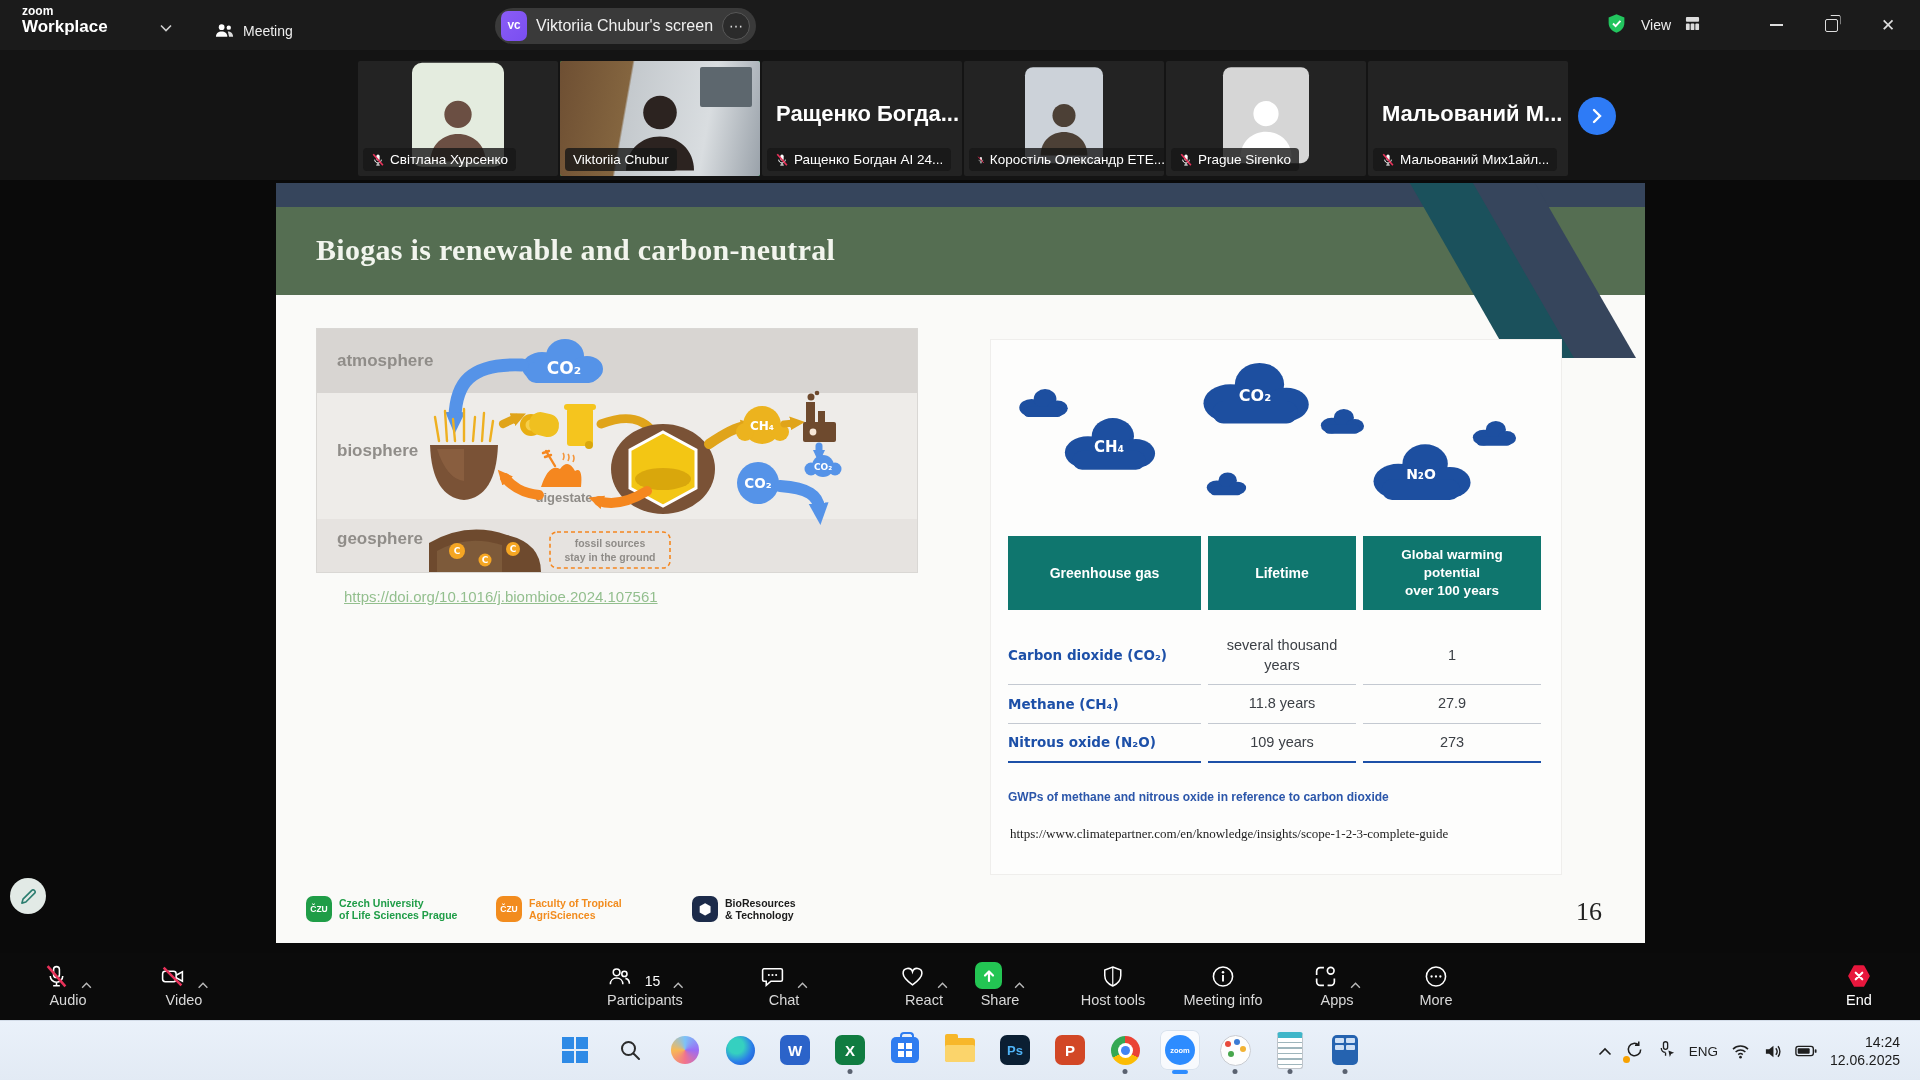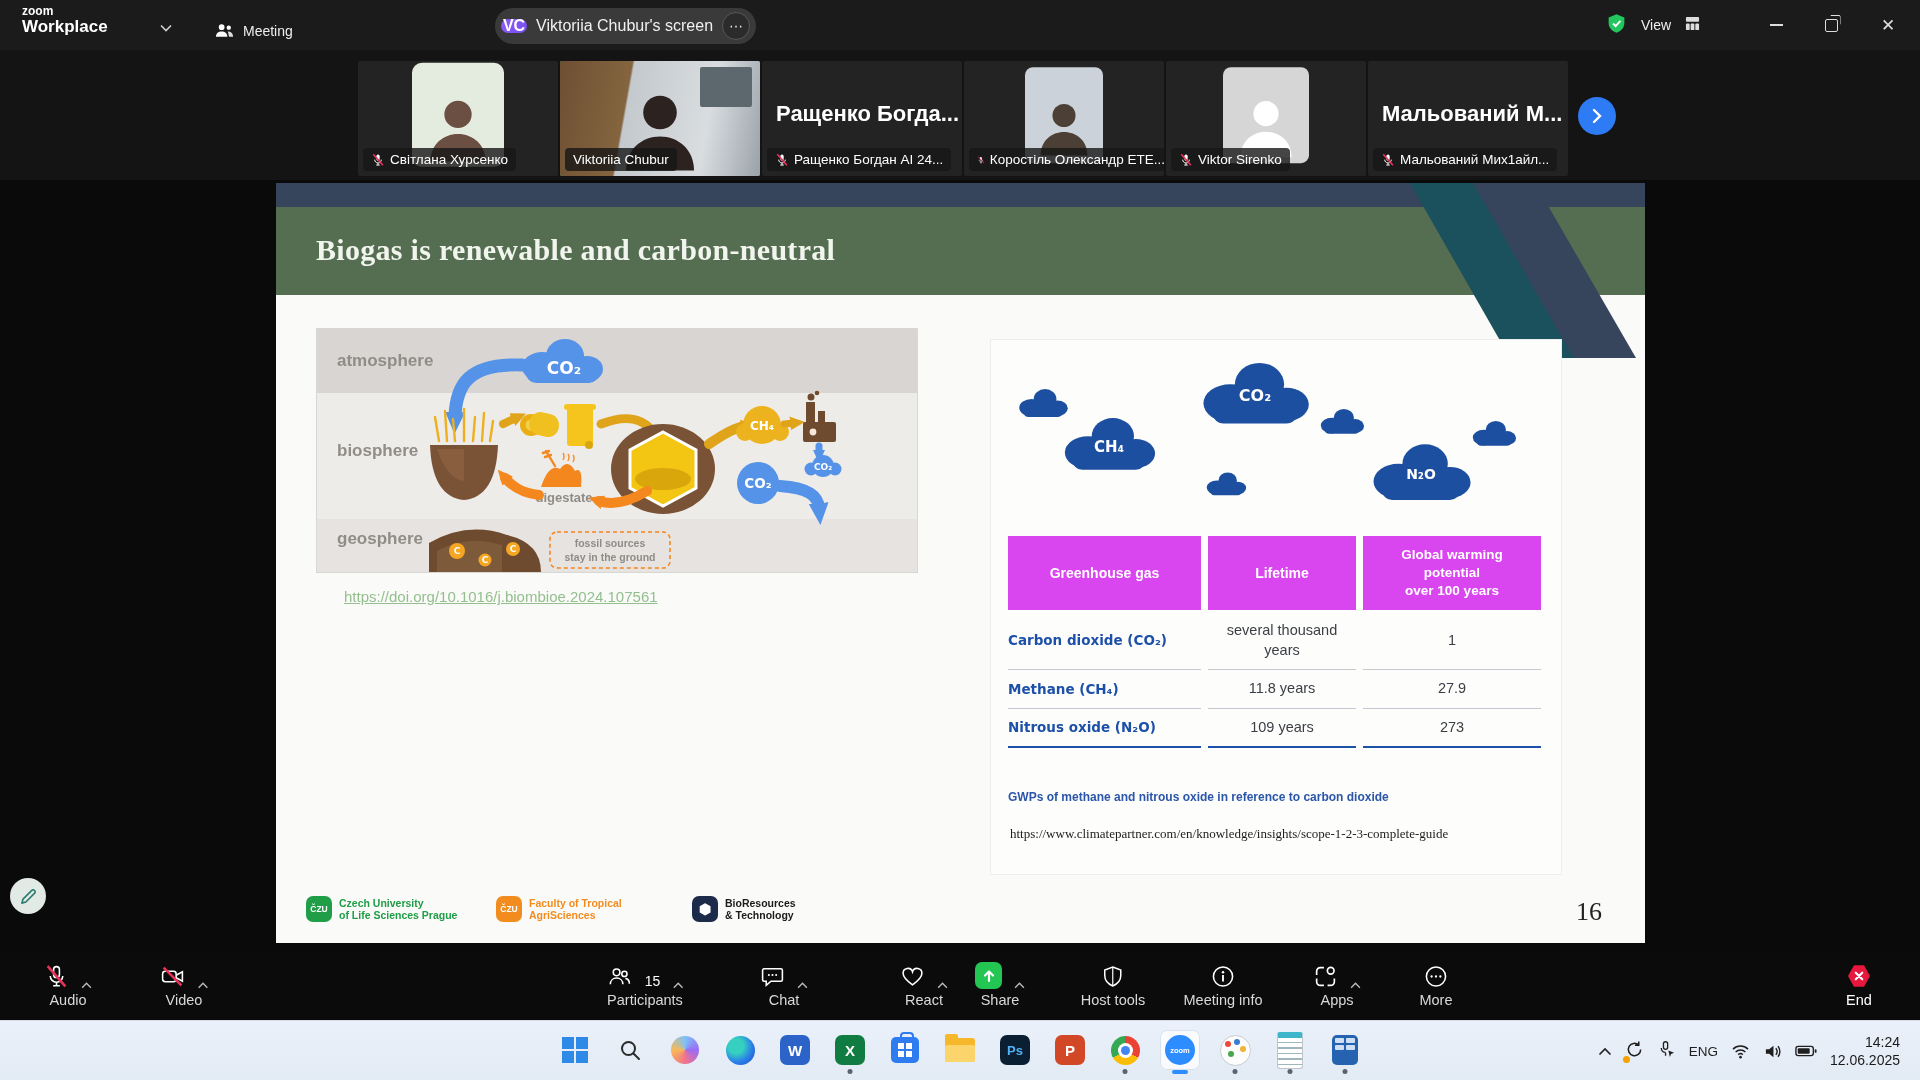--- a/index.html
+++ b/index.html
@@ -11,22 +11,22 @@
   
   .titlebar{position:absolute;left:0;top:0;width:1920px;height:50px;background:#1b1b1b;color:#fff;}
   .brand{position:absolute;left:22px;top:5px;line-height:1.05;color:#fff;}
   .brand .b1{font-size:12px;font-weight:700;}
   .brand .b2{font-size:17px;font-weight:700;}
   .tb-chev{position:absolute;left:160px;top:18px;}
   .meeting-tab{position:absolute;left:205px;top:15px;height:32px;display:flex;align-items:center;gap:9px;
                color:#eee;font-size:14px;padding:0 10px;border-radius:6px;}
   .share-pill{position:absolute;left:495px;top:8px;height:36px;background:#3a3a3a;border-radius:18px;
               display:flex;align-items:center;gap:9px;padding:0 6px 0 6px;}
-  .vc-avatar{width:26px;height:14px;border-radius:7px;background:linear-gradient(135deg,#8a5cf6,#7a4ef0);
-             color:#fff;font-size:16px;font-weight:700;display:flex;align-items:center;justify-content:center;}
+  .vc-avatar{width:26px;height:30px;border-radius:7px;background:linear-gradient(135deg,#8a5cf6,#7a4ef0);
+             color:#fff;font-size:11px;font-weight:700;display:flex;align-items:center;justify-content:center;font-family:Liberation Mono, monospace;}
   .share-pill .txt{color:#f0f0f0;font-size:16px;}
   .pill-more{width:26px;height:26px;border-radius:50%;background:#2b2b2b;border:1px solid #585858;
              color:#ddd;font-size:14px;display:flex;align-items:center;justify-content:center;}
   .view-cluster{position:absolute;left:1606px;top:0;height:50px;display:flex;align-items:center;gap:14px;color:#eee;font-size:14px;}
   .winctl{position:absolute;top:0;width:44px;height:50px;display:flex;align-items:center;justify-content:center;color:#ddd;}
   .ctl-min span{display:block;width:13px;height:2px;background:#ddd;}
   .ctl-max .sq{position:relative;width:11px;height:11px;border:1.4px solid #ddd;border-radius:2px;}
   .ctl-max .sq::before{content:"";position:absolute;left:2px;top:-5px;width:11px;height:11px;border:1.4px solid #ddd;border-radius:2px;
                        clip-path:polygon(25% 0,100% 0,100% 75%,88% 75%,88% 12%,25% 12%);}
   .ctl-close{font-size:17px;}
@@ -68,22 +68,22 @@
   .fossil-box{position:absolute;left:236px;top:205px;width:114px;height:34px;display:flex;align-items:center;justify-content:center;
               text-align:center;font-size:10.5px;font-weight:700;color:#8f8c88;line-height:1.3;}
   .doi{position:absolute;left:68px;top:405px;font-size:15px;color:#93bf8e;text-decoration:underline;}
 
   
   .ghg{position:absolute;left:714px;top:156px;width:570px;height:534px;background:#fdfdfc;border:1px solid #efeeec;}
   .cloud{position:absolute;}
   .cloud-label{position:absolute;color:#fff;font-weight:700;text-align:center;width:100%;
                font-family:"DejaVu Sans",sans-serif;}
   .gtable{position:absolute;left:17px;top:196px;width:539px;display:grid;grid-template-columns:193px 148px 178px;column-gap:7px;}
-  .gh{background:#d946ef;color:#fff;font-weight:700;font-size:14px;display:flex;align-items:center;justify-content:center;
-      text-align:center;min-height:74px;line-height:1.35;margin-bottom:2px;}
+  .gh{background:#0f766e;color:#fff;font-weight:700;font-size:14px;display:flex;align-items:center;justify-content:center;
+      text-align:center;min-height:74px;line-height:1.35;margin-bottom:17px;}
   .gc{display:flex;align-items:center;font-size:14.5px;color:#3c4046;border-bottom:1px solid #c4c9d1;
       justify-content:center;text-align:center;line-height:1.35;padding:9px 0;}
   .gc.gas{justify-content:flex-start;text-align:left;color:#1d50a8;font-weight:700;font-family:"DejaVu Sans",sans-serif;font-size:13.5px;}
   .gc.last{border-bottom:2px solid #1d50a8;}
   .gcaption{position:absolute;left:17px;top:450px;font-size:12px;font-weight:700;color:#2b56aa;}
   .cp-link{position:absolute;left:19px;top:486px;font-family:"Liberation Serif",serif;font-size:13px;color:#1c1c1c;}
 
   
   .logo{position:absolute;top:713px;display:flex;align-items:center;gap:7px;}
   .logo .mark{width:26px;height:26px;border-radius:7px;color:#fff;font-size:8.5px;font-weight:700;
@@ -275,21 +275,21 @@
     <div class="tile" style="left:1166px">
       <div class="photo photo-ph">
         <svg width="72" height="78" viewBox="0 0 24 24" fill="#ffffff">
             <use href="#personsym"></use>
           </svg>
       </div>
       <div class="name-pill">
         <svg width="14" height="14" viewBox="0 0 16 16">
             <use href="#micmuted"></use>
           </svg>
-        <span>Viktor Sirenko</span>
+        <span>Prague Sirenko</span>
       </div>
     </div>
 
     <div class="tile" style="left:1368px">
       <div class="bigname">Мальований М...</div>
       <div class="name-pill">
         <svg width="14" height="14" viewBox="0 0 16 16">
             <use href="#micmuted"></use>
           </svg>
         <span>Мальований Мих1айл...</span>

